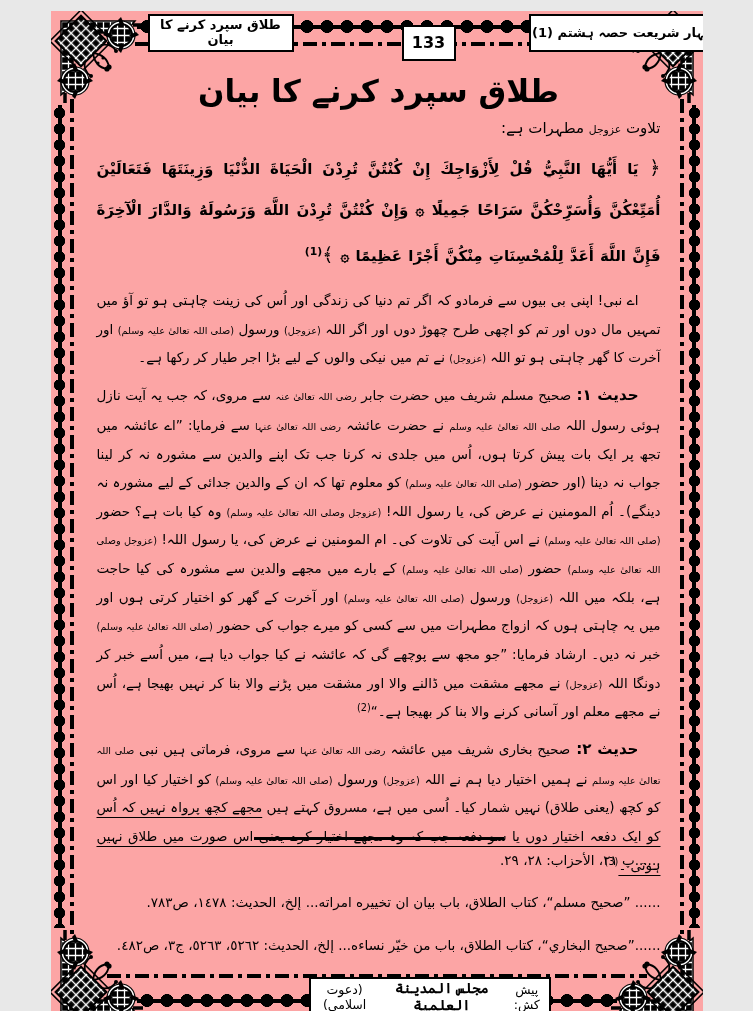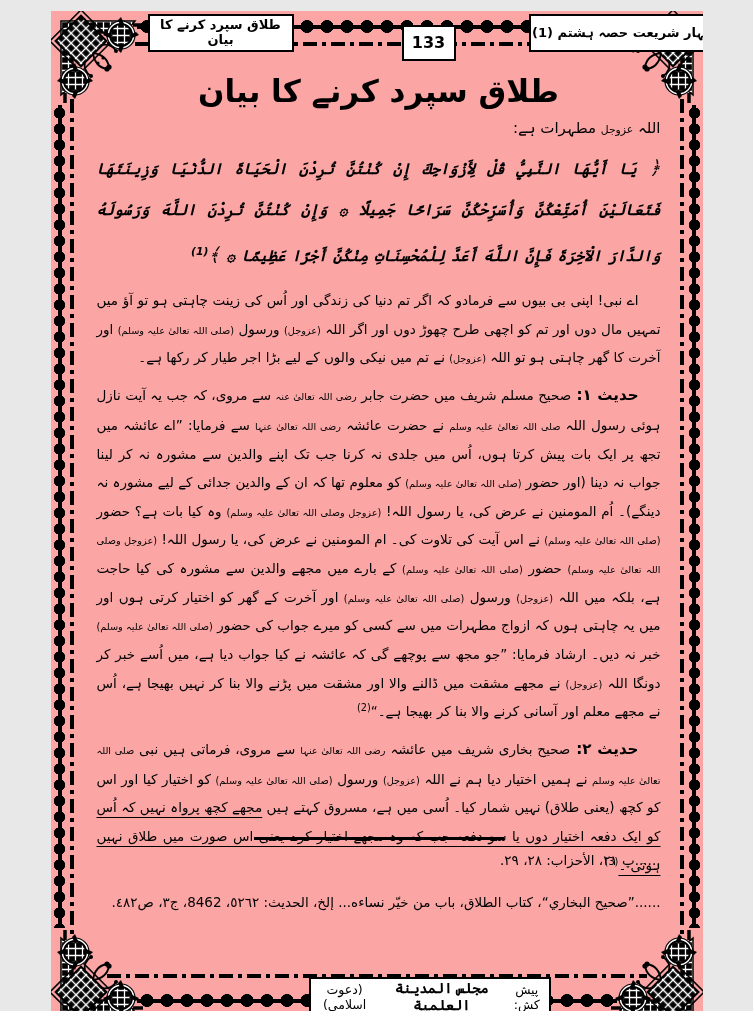--- a/index.html
+++ b/index.html
@@ -56,21 +56,21 @@
   #content{
     position:absolute; left:46px; right:42px; top:56px; z-index:2;
   }
   #page-title{
     text-align:center; font-size:31px; font-weight:bold;
     margin:6px 0 10px; letter-spacing:-1px;
   }
   .intro-line{font-size:15px; margin:0 0 6px; text-align:start;}
   .verse{
     font-size:15px; font-weight:bold; line-height:2.55;
-    text-align:justify; margin:0 0 8px; word-spacing:1px;font-style:italic;
+    text-align:justify; margin:0 0 8px; word-spacing:1px;
   }
   .verse .orn{font-size:19px; font-weight:normal;}
   .para{
     font-size:13.5px; line-height:2.12; text-align:justify;
     margin:0 0 7px; text-indent:22px;
   }
   .sm{font-size:0.72em;}
   .b{font-weight:bold;}
   .hl{font-weight:bold; font-size:1.12em;}
   .u{text-decoration:underline; text-underline-offset:5px;}
@@ -268,31 +268,32 @@
   <div class="dashdot-v" style="top:60px; bottom:60px; left:19px;"></div>
   <div class="dashdot-v" style="top:60px; bottom:60px; right:19px;"></div>
   <div class="bead-col" style="top:94px; bottom:94px; right:2px;"></div>
 
   <div class="frame-box" id="hdr-left">طلاق سپرد کرنے کا بیان</div>
   <div class="frame-box" id="hdr-page">133</div>
   <div class="frame-box" id="hdr-right">بہار شریعت حصہ ہشتم (1)</div>
 
   <div id="content">
     <h1 id="page-title">طلاق سپرد کرنے کا بیان</h1>
-    <p class="intro-line"><span>اللہ </span><span class="sm">عزوجل</span><span> مطہرات ہے:</span></p>
+    <p class="intro-line"><span>تلاوت </span><span class="sm">عزوجل</span><span> مطہرات ہے:</span></p>
     <p class="verse"><span class="orn">﴿ </span><span>يَا أَيُّهَا النَّبِيُّ قُلْ لِأَزْوَاجِكَ إِنْ كُنْتُنَّ تُرِدْنَ الْحَيَاةَ الدُّنْيَا وَزِينَتَهَا فَتَعَالَيْنَ أُمَتِّعْكُنَّ وَأُسَرِّحْكُنَّ سَرَاحًا جَمِيلًا ۞ وَإِنْ كُنْتُنَّ تُرِدْنَ اللَّهَ وَرَسُولَهُ وَالدَّارَ الْآخِرَةَ فَإِنَّ اللَّهَ أَعَدَّ لِلْمُحْسِنَاتِ مِنْكُنَّ أَجْرًا عَظِيمًا ۞</span><span class="orn"> ﴾</span><span class="sup"> (1)</span></p>
     <p class="para"><span>اے نبی! اپنی بی بیوں سے فرمادو کہ اگر تم دنیا کی زندگی اور اُس کی زینت چاہتی ہو تو آؤ میں تمہیں مال دوں اور تم کو اچھی طرح چھوڑ دوں اور اگر اللہ </span><span class="sm">(عزوجل)</span><span> ورسول </span><span class="sm">(صلی اللہ تعالیٰ علیہ وسلم)</span><span> اور آخرت کا گھر چاہتی ہو تو اللہ </span><span class="sm">(عزوجل)</span><span> نے تم میں نیکی والوں کے لیے بڑا اجر طیار کر رکھا ہے۔</span></p>
     <p class="para"><span class="hl">حدیث ۱: </span><span>صحیح مسلم شریف میں حضرت جابر </span><span class="sm">رضی اللہ تعالیٰ عنہ</span><span> سے مروی، کہ جب یہ آیت نازل ہوئی رسول اللہ </span><span class="sm">صلی اللہ تعالیٰ علیہ وسلم</span><span> نے حضرت عائشہ </span><span class="sm">رضی اللہ تعالیٰ عنہا</span><span> سے فرمایا: ”اے عائشہ میں تجھ پر ایک بات پیش کرتا ہوں، اُس میں جلدی نہ کرنا جب تک اپنے والدین سے مشورہ نہ کر لینا جواب نہ دینا (اور حضور </span><span class="sm">(صلی اللہ تعالیٰ علیہ وسلم)</span><span> کو معلوم تھا کہ ان کے والدین جدائی کے لیے مشورہ نہ دینگے)۔ اُم المومنین نے عرض کی، یا رسول اللہ! </span><span class="sm">(عزوجل وصلی اللہ تعالیٰ علیہ وسلم)</span><span> وہ کیا بات ہے؟ حضور </span><span class="sm">(صلی اللہ تعالیٰ علیہ وسلم)</span><span> نے اس آیت کی تلاوت کی۔ ام المومنین نے عرض کی، یا رسول اللہ! </span><span class="sm">(عزوجل وصلی اللہ تعالیٰ علیہ وسلم)</span><span> حضور </span><span class="sm">(صلی اللہ تعالیٰ علیہ وسلم)</span><span> کے بارے میں مجھے والدین سے مشورہ کی کیا حاجت ہے، بلکہ میں اللہ </span><span class="sm">(عزوجل)</span><span> ورسول </span><span class="sm">(صلی اللہ تعالیٰ علیہ وسلم)</span><span> اور آخرت کے گھر کو اختیار کرتی ہوں اور میں یہ چاہتی ہوں کہ ازواج مطہرات میں سے کسی کو میرے جواب کی حضور </span><span class="sm">(صلی اللہ تعالیٰ علیہ وسلم)</span><span> خبر نہ دیں۔ ارشاد فرمایا: ”جو مجھ سے پوچھے گی کہ عائشہ نے کیا جواب دیا ہے، میں اُسے خبر کر دونگا اللہ </span><span class="sm">(عزوجل)</span><span> نے مجھے مشقت میں ڈالنے والا اور مشقت میں پڑنے والا بنا کر نہیں بھیجا ہے، اُس نے مجھے معلم اور آسانی کرنے والا بنا کر بھیجا ہے۔“</span><span class="sup"> (2)</span></p>
     <p class="para"><span class="hl">حدیث ۲: </span><span>صحیح بخاری شریف میں عائشہ </span><span class="sm">رضی اللہ تعالیٰ عنہا</span><span> سے مروی، فرماتی ہیں نبی </span><span class="sm">صلی اللہ تعالیٰ علیہ وسلم</span><span> نے ہمیں اختیار دیا ہم نے اللہ </span><span class="sm">(عزوجل)</span><span> ورسول </span><span class="sm">(صلی اللہ تعالیٰ علیہ وسلم)</span><span> کو اختیار کیا اور اس کو کچھ (یعنی طلاق) نہیں شمار کیا۔ اُسی میں ہے، مسروق کہتے ہیں </span><span class="u">مجھے کچھ پرواہ نہیں کہ اُس کو ایک دفعہ اختیار دوں یا سو دفعہ جب کہ وہ مجھے اختیار کرے یعنی اس صورت میں طلاق نہیں ہوتی ۔</span><span class="sup"> (3)</span></p>
   </div>
 
   <div id="fnblock">
     <div class="fnsep"></div>
     <p class="fn">......پ ٢١، الأحزاب: ٢٨، ٢٩.</p>
-    <p class="fn">......”صحيح البخاري“، كتاب الطلاق، باب من خيّر نساءه... إلخ، الحديث: ٥٢٦٢، 8462، ج٣، ص٤٨٢.</p>
+    <p class="fn">...... ”صحيح مسلم“، كتاب الطلاق، باب بيان ان تخييره امراته... إلخ، الحديث: ١٤٧٨، ص٧٨٣.</p>
+    <p class="fn">......”صحيح البخاري“، كتاب الطلاق، باب من خيّر نساءه... إلخ، الحديث: ٥٢٦٢، ٥٢٦٣، ج٣، ص٤٨٢.</p>
   </div>
 
   <div class="frame-box" id="ftr-box">
       <span>پیش کش: </span>
       <span class="b">مجلس المدینة العلمیة</span>
       <span> (دعوت اسلامی)</span>
     </div>
 
 </div>
 

